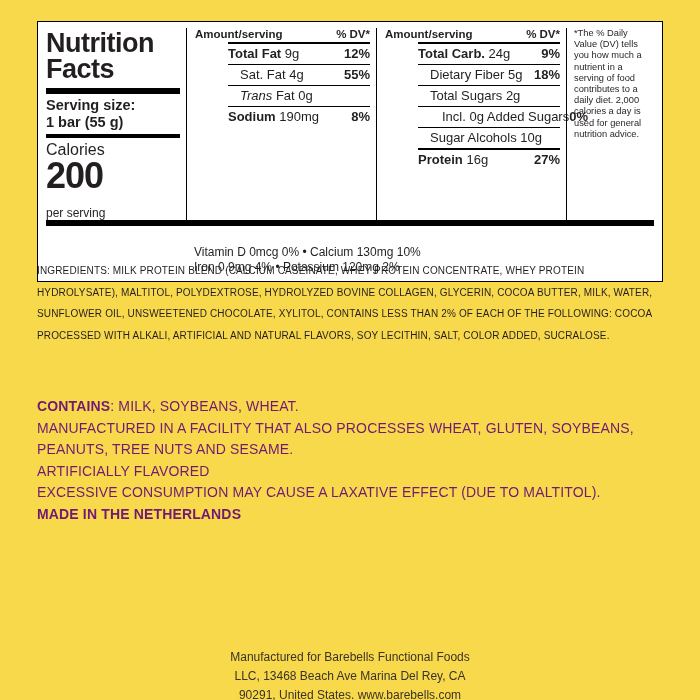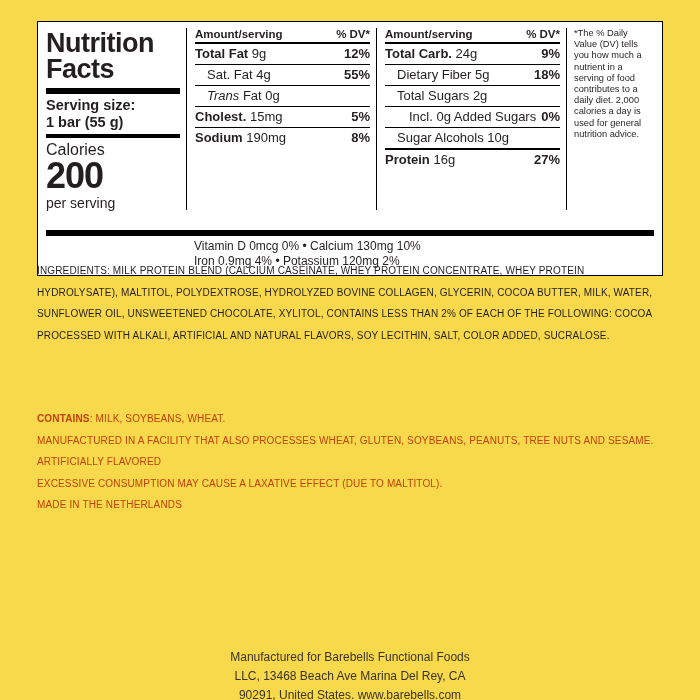--- a/index.html
+++ b/index.html
@@ -77,23 +77,23 @@
     line-height: 18px;
     margin-top: 2px;
   }
   .calories-value {
     font-weight: bold;
     font-size: 36px;
     line-height: 34px;
     letter-spacing: -1px;
   }
   .calories-per {
-    font-size: 14px;
+    font-size: 12px;
     line-height: 13px;
-    margin-top: 4px;
+    margin-top: 14px;
   }
 
   .nf-col-mid, .nf-col-right {
     flex: 0 0 190px;
     width: 190px;
     border-left: 1px solid #000;
     padding: 0 6px 0 8px;
     box-sizing: border-box;
   }
   .nf-col-note {
@@ -112,39 +112,40 @@
   .col-head .amt { font-weight: bold; }
   .col-head .dv { font-weight: bold; }
   .nrow {
     display: flex;
     justify-content: space-between;
     align-items: baseline;
     font-size: 13px;
     line-height: 16px;
     padding: 2px 0 2px 0;
     border-top: 1px solid #000;
+    margin-left: 33px;
   }
   .nrow:first-of-type { border-top: none; }
   .nrow .nm { white-space: nowrap; }
   .nrow .nm b { font-weight: bold; }
   .nrow .val { font-weight: bold; font-size: 13px; }
   .indent1 { padding-left: 12px; }
   .indent2 { padding-left: 24px; }
   .ital { font-style: italic; }
   .light { font-weight: normal; }
 
   .note-text {
     font-size: 9.3px;
     line-height: 11.2px;
   }
 
   .nf-bottom {
     border-top: 6px solid #000;
-    margin-top: 20px;
-    padding-top: 3px;
+    margin-top: 0;
+    padding-top: 19px;
   }
   .vit-line {
     font-size: 12px;
     line-height: 15px;
     padding-left: 148px;
   }
 
   
   .ingredients {
     position: absolute;
@@ -152,29 +153,29 @@
     top: 260px;
     width: 628px;
     font-size: 10px;
     line-height: 21.5px;
     letter-spacing: 0.15px;
     color: #231f20;
   }
   .contains-block {
     position: absolute;
     left: 37px;
-    top: 408px;
+    top: 396px;
     width: 640px;
-    font-size: 10px;
+    font-size: 14px;
     line-height: 21.5px;
     letter-spacing: 0.15px;
-    color: #c2410c;
+    color: #701a75;
   }
   .contains-block b { font-weight: bold; }
-  .strong-line { font-weight: normal; }
+  .strong-line { font-weight: bold; }
 
   
   .footer {
     position: absolute;
     left: 0;
     top: 648px;
     width: 700px;
     text-align: center;
     font-size: 12px;
     line-height: 19px;
@@ -212,24 +213,20 @@
           <span class="nm"><b>Total Fat</b> <span class="light">9g</span></span>
           <span class="val">12%</span>
         </div>
         <div class="nrow indent1">
           <span class="nm"><span>Sat. Fat</span> <span>4g</span></span>
           <span class="val">55%</span>
         </div>
         <div class="nrow indent1">
           <span class="nm"><span class="ital">Trans</span> <span>Fat 0g</span></span>
           <span class="val"></span>
-        </div>
-        <div class="nrow">
-          <span class="nm"><b>Cholest.</b> <span class="light">15mg</span></span>
-          <span class="val">5%</span>
         </div>
         <div class="nrow">
           <span class="nm"><b>Sodium</b> <span class="light">190mg</span></span>
           <span class="val">8%</span>
         </div>
       </div>
 
       <div class="nf-col-right">
         <div class="col-head">
           <span class="amt">Amount/serving</span>

